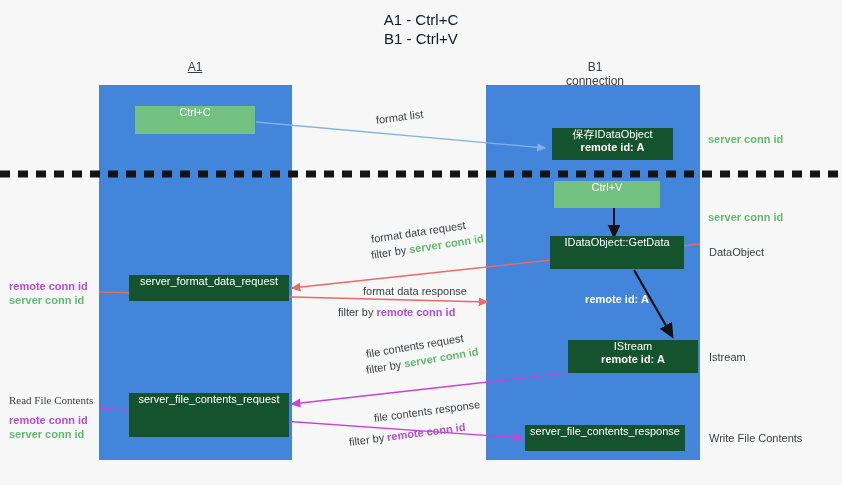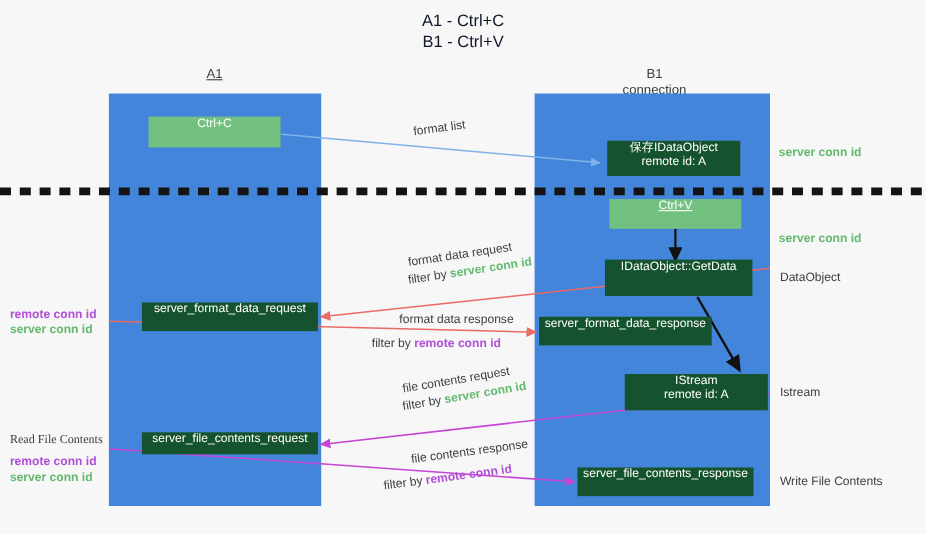--- a/index.html
+++ b/index.html
@@ -29,21 +29,21 @@
   .lane{position:absolute;background:#4285da;}
 
   
   .box{
     position:absolute;box-sizing:border-box;
     display:flex;flex-direction:column;align-items:center;justify-content:flex-start;
     color:#ffffff;font-size:11px;line-height:13px;text-align:center;
   }
   .box.green{background:#73c181;}
   .box.orange{background:#14532d;}
-  .box .l2{font-size:11px;}
+  .box .l2{font-size:11px;font-weight:bold;}
 
   
   .edgelab{
     position:absolute;font-size:11px;color:#3c4043;line-height:14px;
     white-space:nowrap;
   }
   .edgelab.rot-a{transform:rotate(-7.5deg);transform-origin:left top;}
   .edgelab.rot-b{transform:rotate(-8.5deg);transform-origin:left top;}
   .edgelab.rot-c{transform:rotate(-9.5deg);transform-origin:left top;}
 
@@ -111,43 +111,40 @@
 
   <div class="box green" style="left:135px;top:106px;width:120px;height:28px;">
     <span>Ctrl+C</span>
   </div>
 
   <div class="box orange" style="left:552px;top:128px;width:121px;height:32px;">
     <span>保存IDataObject</span>
     <span class="l2">remote id: A</span>
   </div>
 
-  <div class="box green" style="left:554px;top:181px;width:120px;height:27px;text-decoration:underline;">
+  <div class="box green" style="left:554px;top:181px;width:106px;height:27px;">
     <span>Ctrl+V</span>
   </div>
 
   <div class="box orange" style="left:550px;top:236px;width:134px;height:33px;gap:44px;">
     <span>IDataObject::GetData</span>
     <span class="l2">remote id: A</span>
   </div>
 
   <div class="box orange" style="left:129px;top:275px;width:160px;height:26px;">
     <span>server_format_data_request</span>
   </div>
 
-  <div class="box orange" style="left:490px;top:288px;width:157px;height:26px;">
-    <span>server_format_data_response</span>
-  </div>
 
   <div class="box orange" style="left:568px;top:340px;width:130px;height:33px;">
     <span>IStream</span>
     <span class="l2">remote id: A</span>
   </div>
 
-  <div class="box orange" style="left:129px;top:393px;width:160px;height:20px;">
+  <div class="box orange" style="left:129px;top:393px;width:160px;height:44px;">
     <span>server_file_contents_request</span>
   </div>
 
   <div class="box orange" style="left:525px;top:425px;width:160px;height:26px;">
     <span>server_file_contents_response</span>
   </div>
 
   <div class="edgelab rot-a" style="left:375px;top:113px;">
     <span>format list</span>
   </div>

